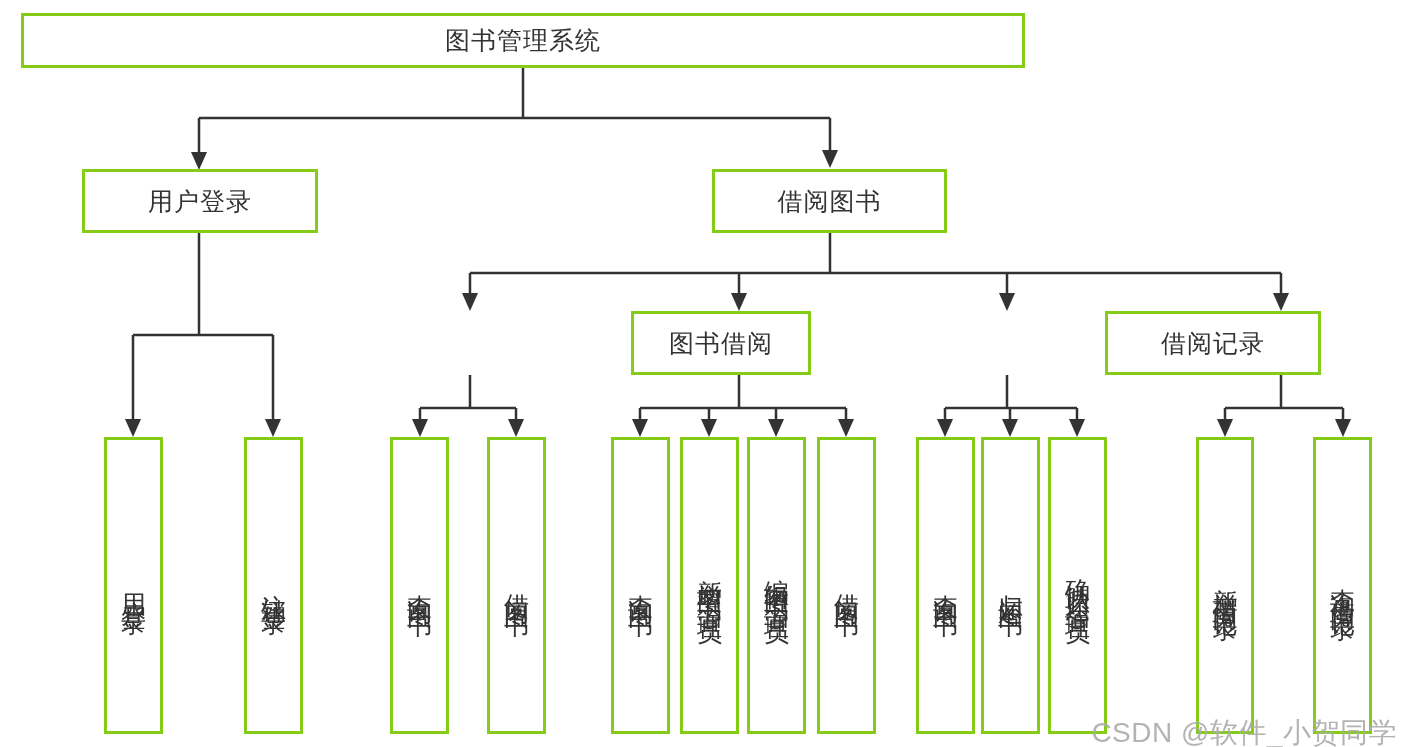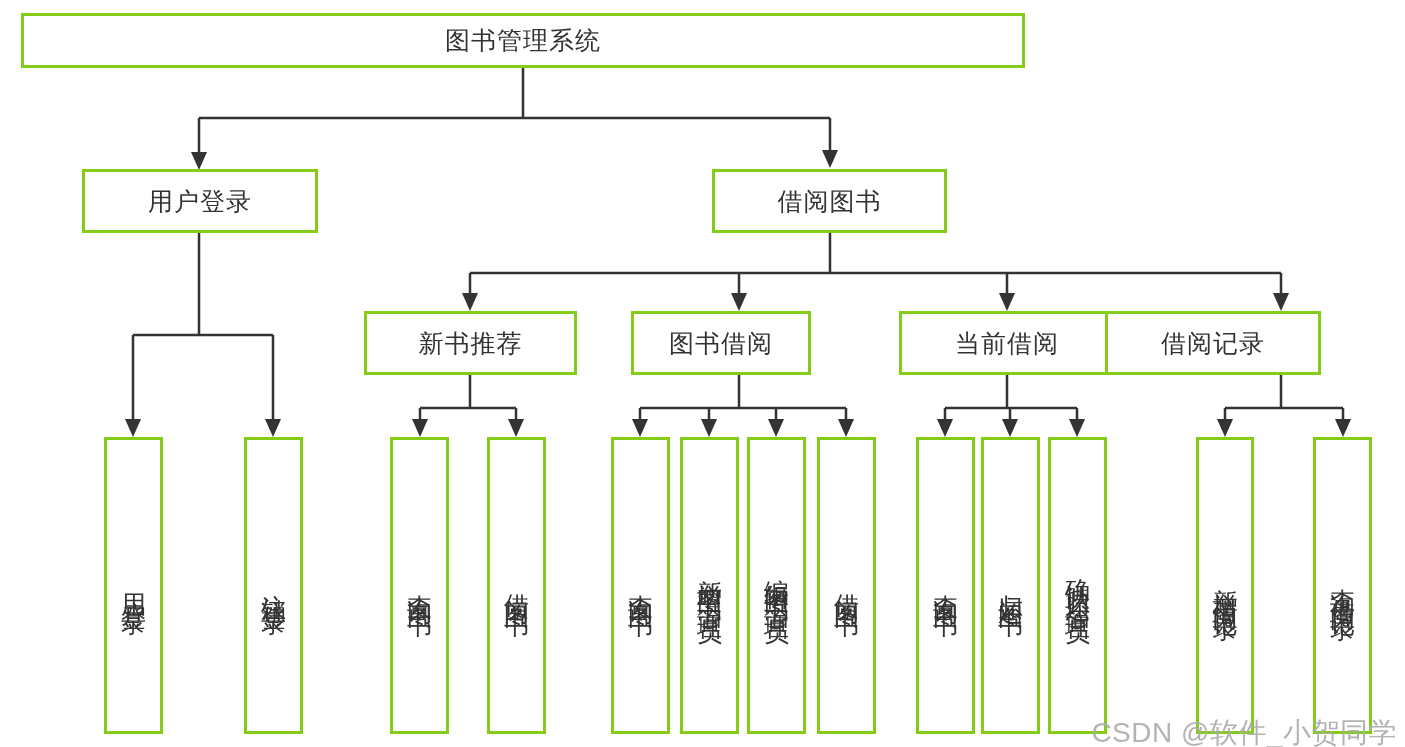--- a/index.html
+++ b/index.html
@@ -97,28 +97,22 @@
     <span class="lbl">图书管理系统</span>
   </div>
 
   <div class="box h" style="left:82px;top:169px;width:236px;height:64px">
     <span class="lbl">用户登录</span>
   </div>
   <div class="box h" style="left:712px;top:169px;width:235px;height:64px">
     <span class="lbl">借阅图书</span>
   </div>
 
-  <div class="box h" style="left:364px;top:311px;width:213px;height:64px">
-    <span class="lbl">新书推荐</span>
-  </div>
   <div class="box h" style="left:631px;top:311px;width:180px;height:64px">
     <span class="lbl">图书借阅</span>
-  </div>
-  <div class="box h" style="left:899px;top:311px;width:216px;height:64px">
-    <span class="lbl">当前借阅</span>
   </div>
   <div class="box h" style="left:1105px;top:311px;width:216px;height:64px">
     <span class="lbl">借阅记录</span>
   </div>
 
   <div class="box v" style="left:104px;top:437px;width:59px;height:297px">
     <span class="lbl">用户登录</span>
   </div>
   <div class="box v" style="left:244px;top:437px;width:59px;height:297px">
     <span class="lbl">注销登录</span>

